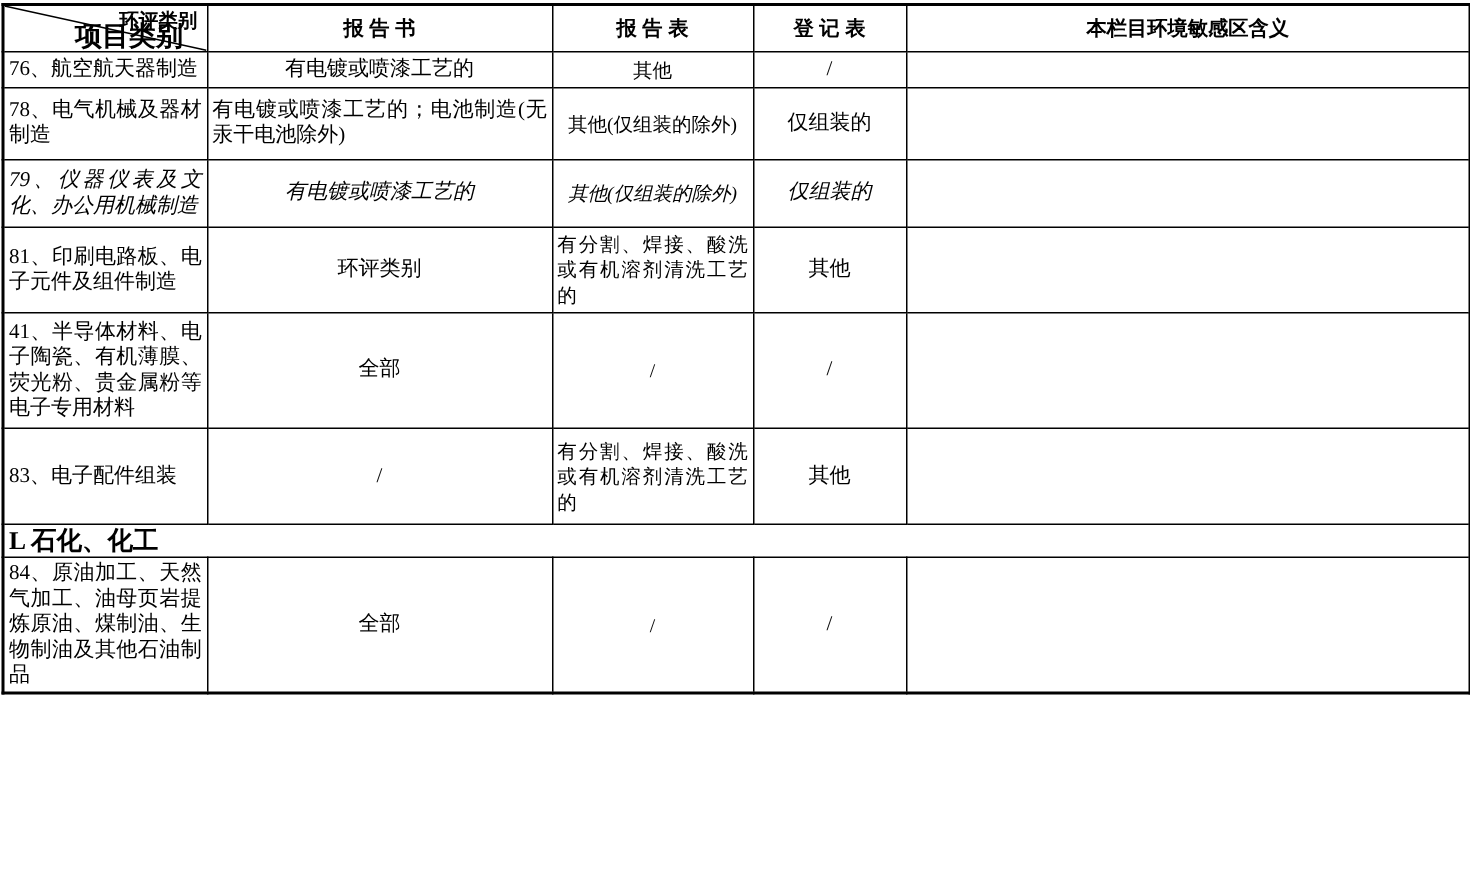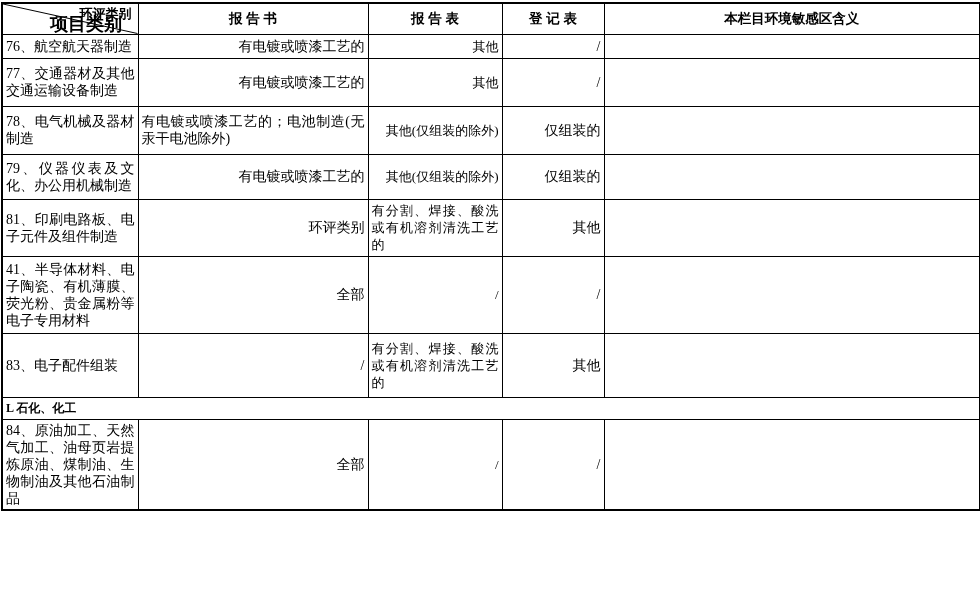--- a/index.html
+++ b/index.html
@@ -64,31 +64,31 @@
     font-size: 18px;
     font-weight: bold;
     margin-left: 44px;
   }
   
   td.c0 {
     text-align: justify;
     text-align-last: left;
     padding: 2px 4px;
   }
-  td.c1, td.c2, td.c3, td.c4 { text-align: right; }
+  td.c1, td.c2, td.c3, td.c4 { text-align: center; }
   td.c2 { font-size: 13px; padding: 2px 2px; }
   td.wrap {
     text-align: justify;
     text-align-last: left;
     padding: 2px 4px;
   }
   td.section-cell {
     font-weight: bold;
     text-align: left;
-    font-size: 12px;
+    font-size: 17px;
     padding: 2px 5px;
   }
 </style>
 </head>
 <body>
 
 <div class="page">
   <table class="eia">
     <colgroup>
       <col style="width:136px">
@@ -114,34 +114,27 @@
     </tbody>
     <tbody id="rows">
         <tr style="height: 24px;">
           <td class="c0">76、航空航天器制造</td>
           <td class="c1">有电镀或喷漆工艺的</td>
           <td class="c2">其他</td>
           <td class="c3">/</td>
           <td class="c4"></td>
         </tr>
         <tr style="height: 48px;">
-          <td class="c0">77、交通器材及其他交通运输设备制造</td>
-          <td class="c1">有电镀或喷漆工艺的</td>
-          <td class="c2">其他</td>
-          <td class="c3">/</td>
-          <td class="c4"></td>
-        </tr>
-        <tr style="height: 48px;">
           <td class="c0">78、电气机械及器材制造</td>
           <td class="c1 wrap">有电镀或喷漆工艺的；电池制造(无汞干电池除外)</td>
           <td class="c2">其他(仅组装的除外)</td>
           <td class="c3">仅组装的</td>
           <td class="c4"></td>
         </tr>
-        <tr style="height: 45px;">
+        <tr style="height: 45px; font-style: italic;">
           <td class="c0">79、仪器仪表及文化、办公用机械制造</td>
           <td class="c1">有电镀或喷漆工艺的</td>
           <td class="c2">其他(仅组装的除外)</td>
           <td class="c3">仅组装的</td>
           <td class="c4"></td>
         </tr>
         <tr style="height: 57px;">
           <td class="c0">81、印刷电路板、电子元件及组件制造</td>
           <td class="c1">环评类别</td>
           <td class="c2 wrap">有分割、焊接、酸洗或有机溶剂清洗工艺的</td>

